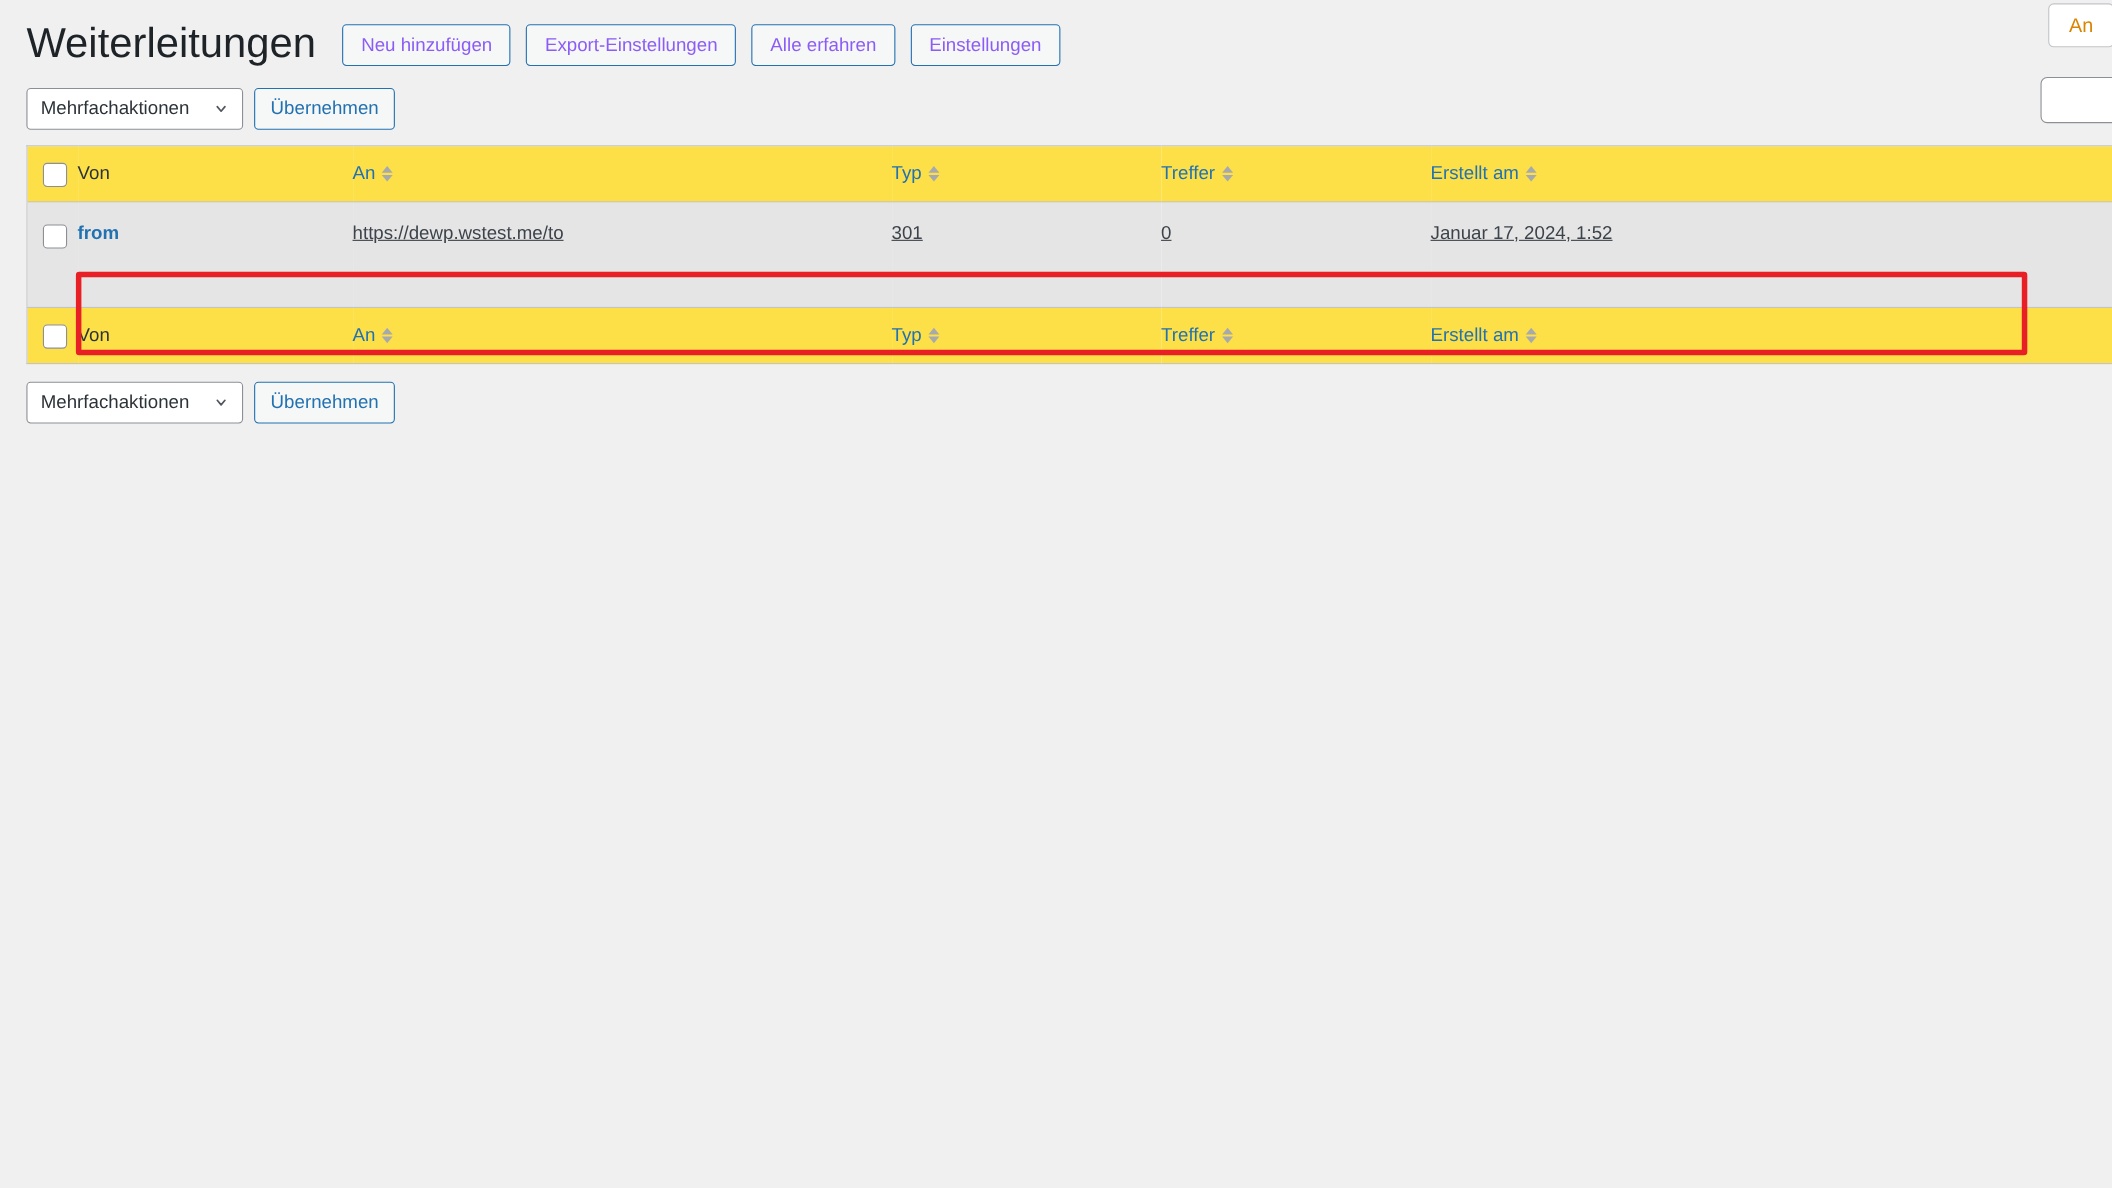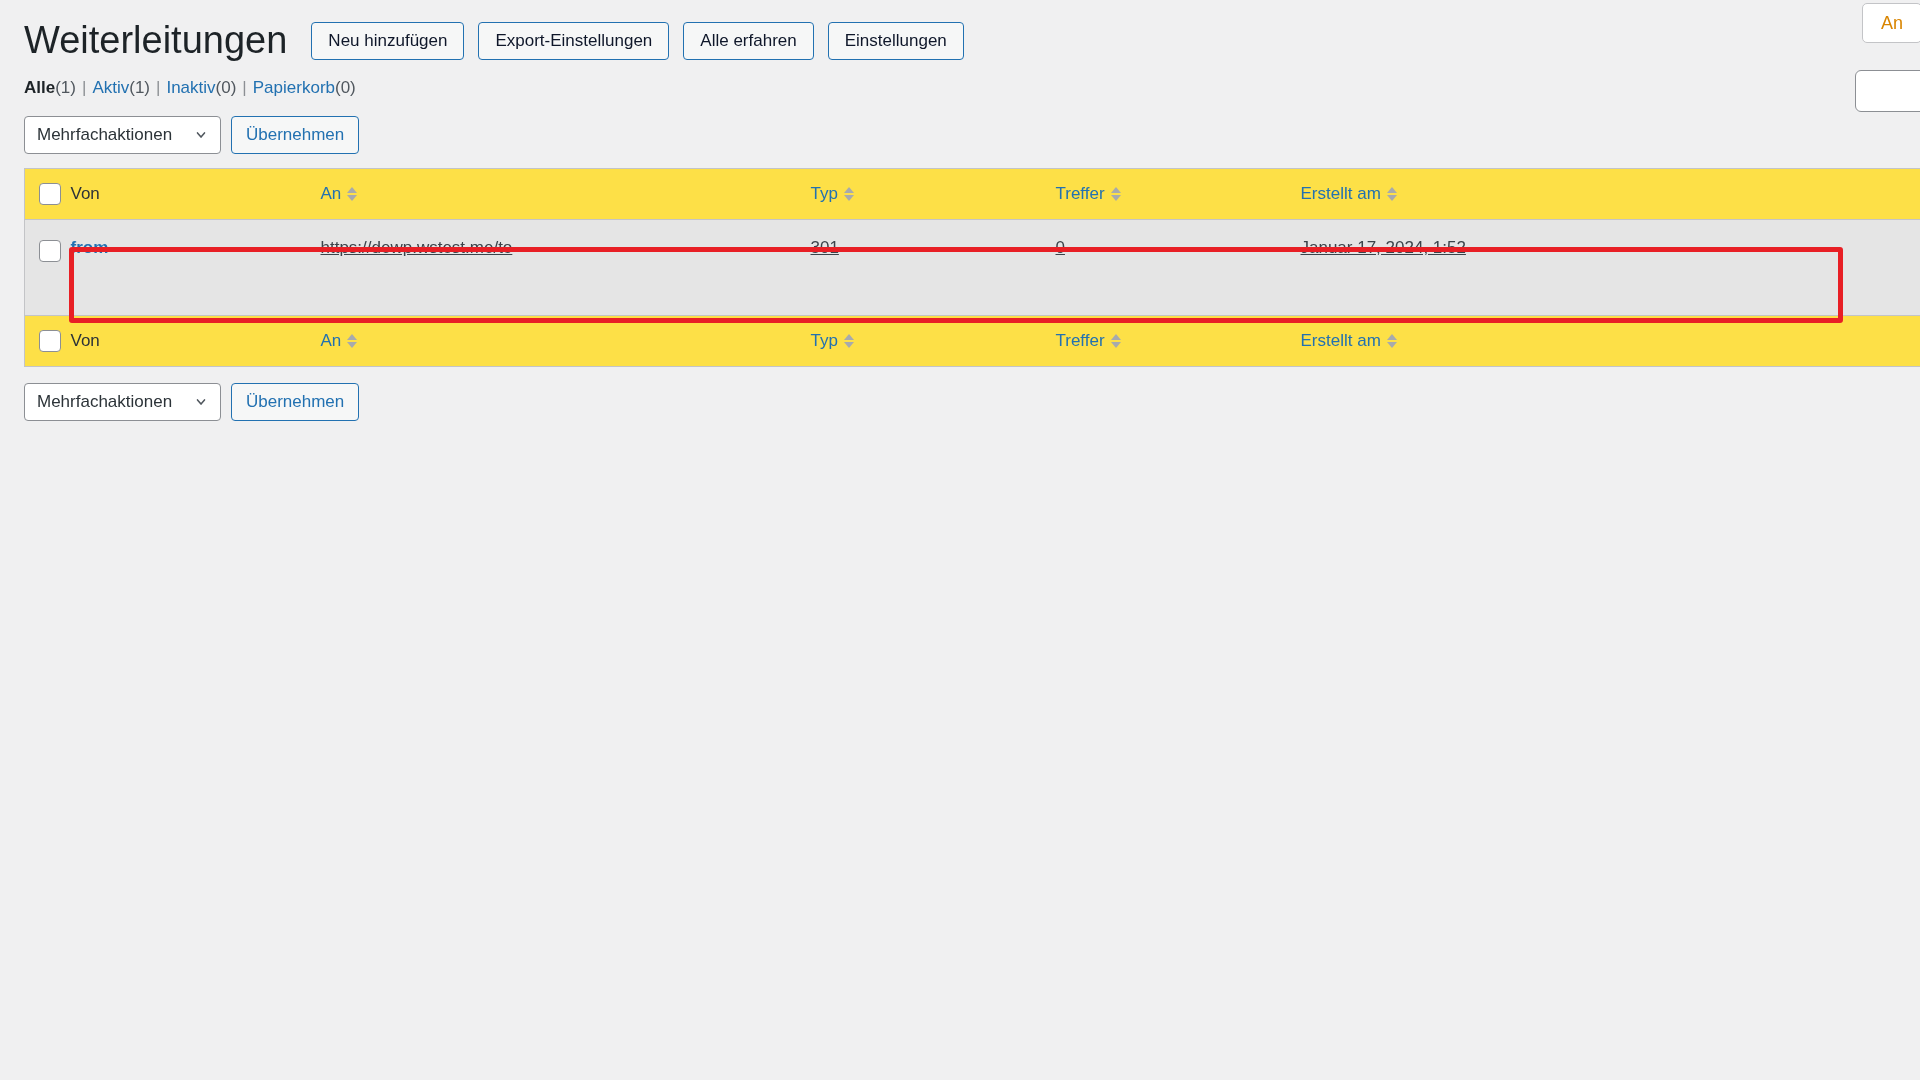--- a/index.html
+++ b/index.html
@@ -30,21 +30,21 @@
     margin: 0 10px 0 0;
     white-space: nowrap;
   }
   .pagebtn {
     display: inline-flex;
     align-items: center;
     justify-content: center;
     height: 38px;
     padding: 0 16px;
     font-size: 17px;
-    color: #0f172a;
+    color: #8b5cf6;
     background: #f6f7f7;
     border: 1px solid #2271b1;
     border-radius: 4px;
     cursor: pointer;
     white-space: nowrap;
     font-family: "Liberation Sans", sans-serif;
   }
 
   
   .topright-btn {
@@ -211,21 +211,20 @@
     <h1 class="page-title">Weiterleitungen</h1>
     <button class="pagebtn">Neu hinzufügen</button>
     <button class="pagebtn">Export-Einstellungen</button>
     <button class="pagebtn">Alle erfahren</button>
     <button class="pagebtn">Einstellungen</button>
   </div>
 
   <div class="topright-btn">An</div>
   <input class="topright-search" placeholder="" style="">
 
-  <div class="views"><a class="current">Alle</a><span class="count">(1)</span><span class="sep">|</span><a>Aktiv</a><span class="count">(1)</span><span class="sep">|</span><a>Inaktiv</a><span class="count">(0)</span><span class="sep">|</span><a>Papierkorb</a><span class="count">(0)</span></div>
 
   <div class="tablenav">
     <div class="bulk-select">
       <span>Mehrfachaktionen</span>
       <svg class="chev" viewBox="0 0 20 20">
         <path d="M5 7l5 6 5-6" fill="none" stroke="#50575e" stroke-width="2.2" stroke-linecap="round" stroke-linejoin="round"></path>
       </svg>
     </div>
     <button class="apply-btn">Übernehmen</button>
   </div>

